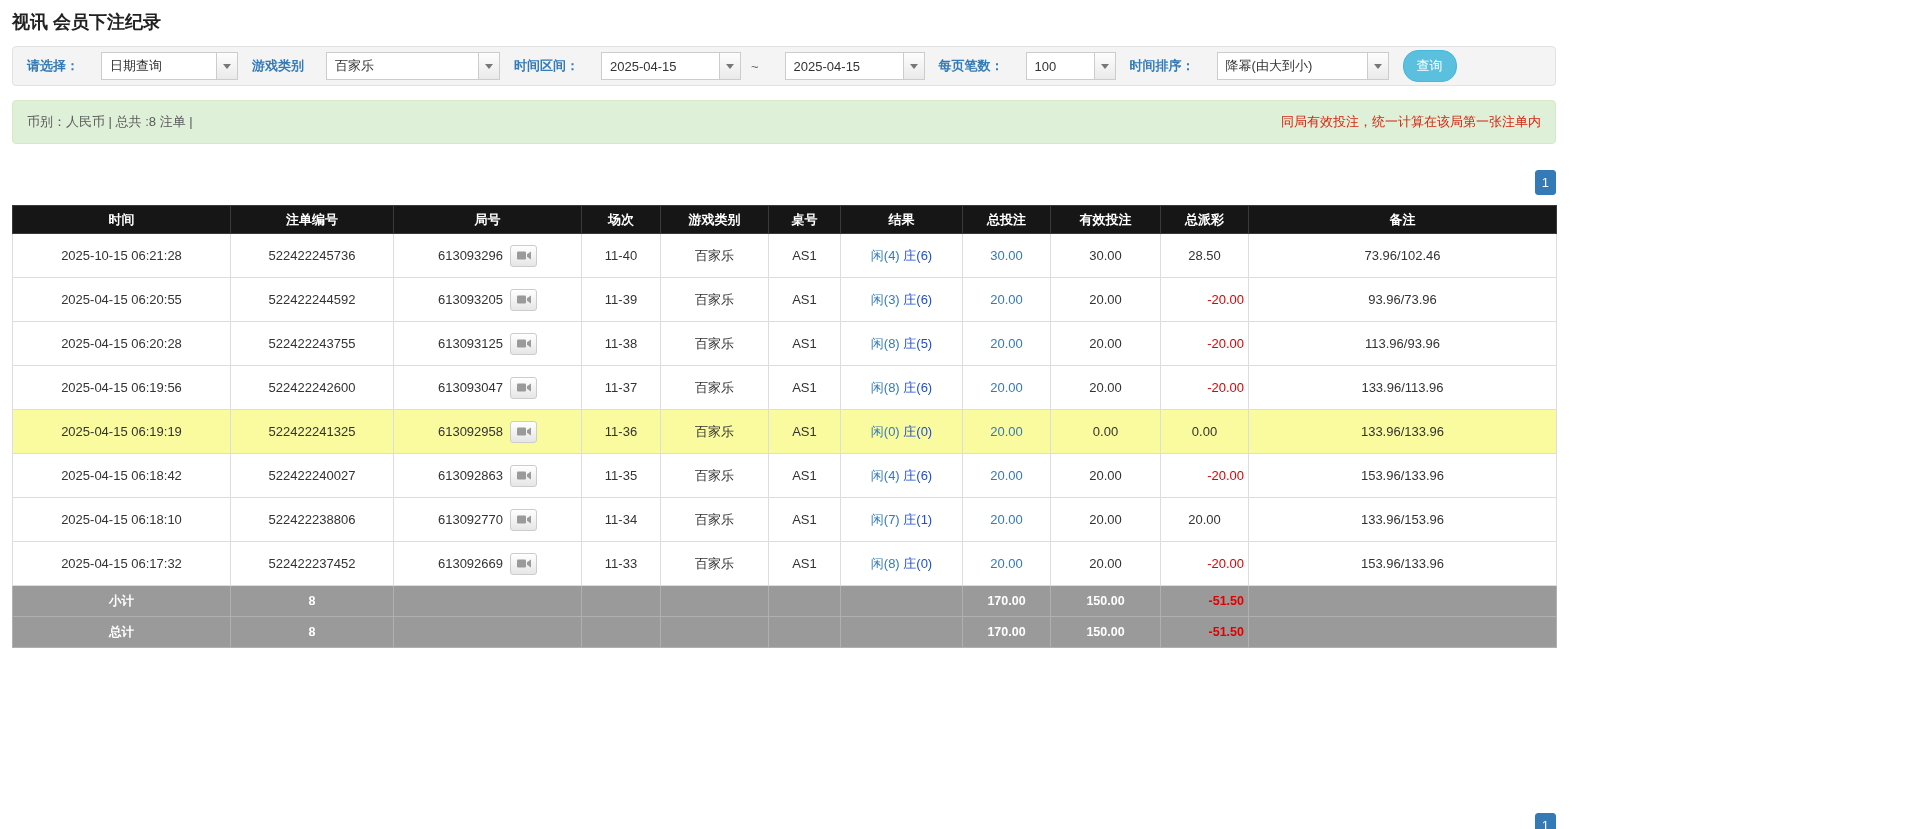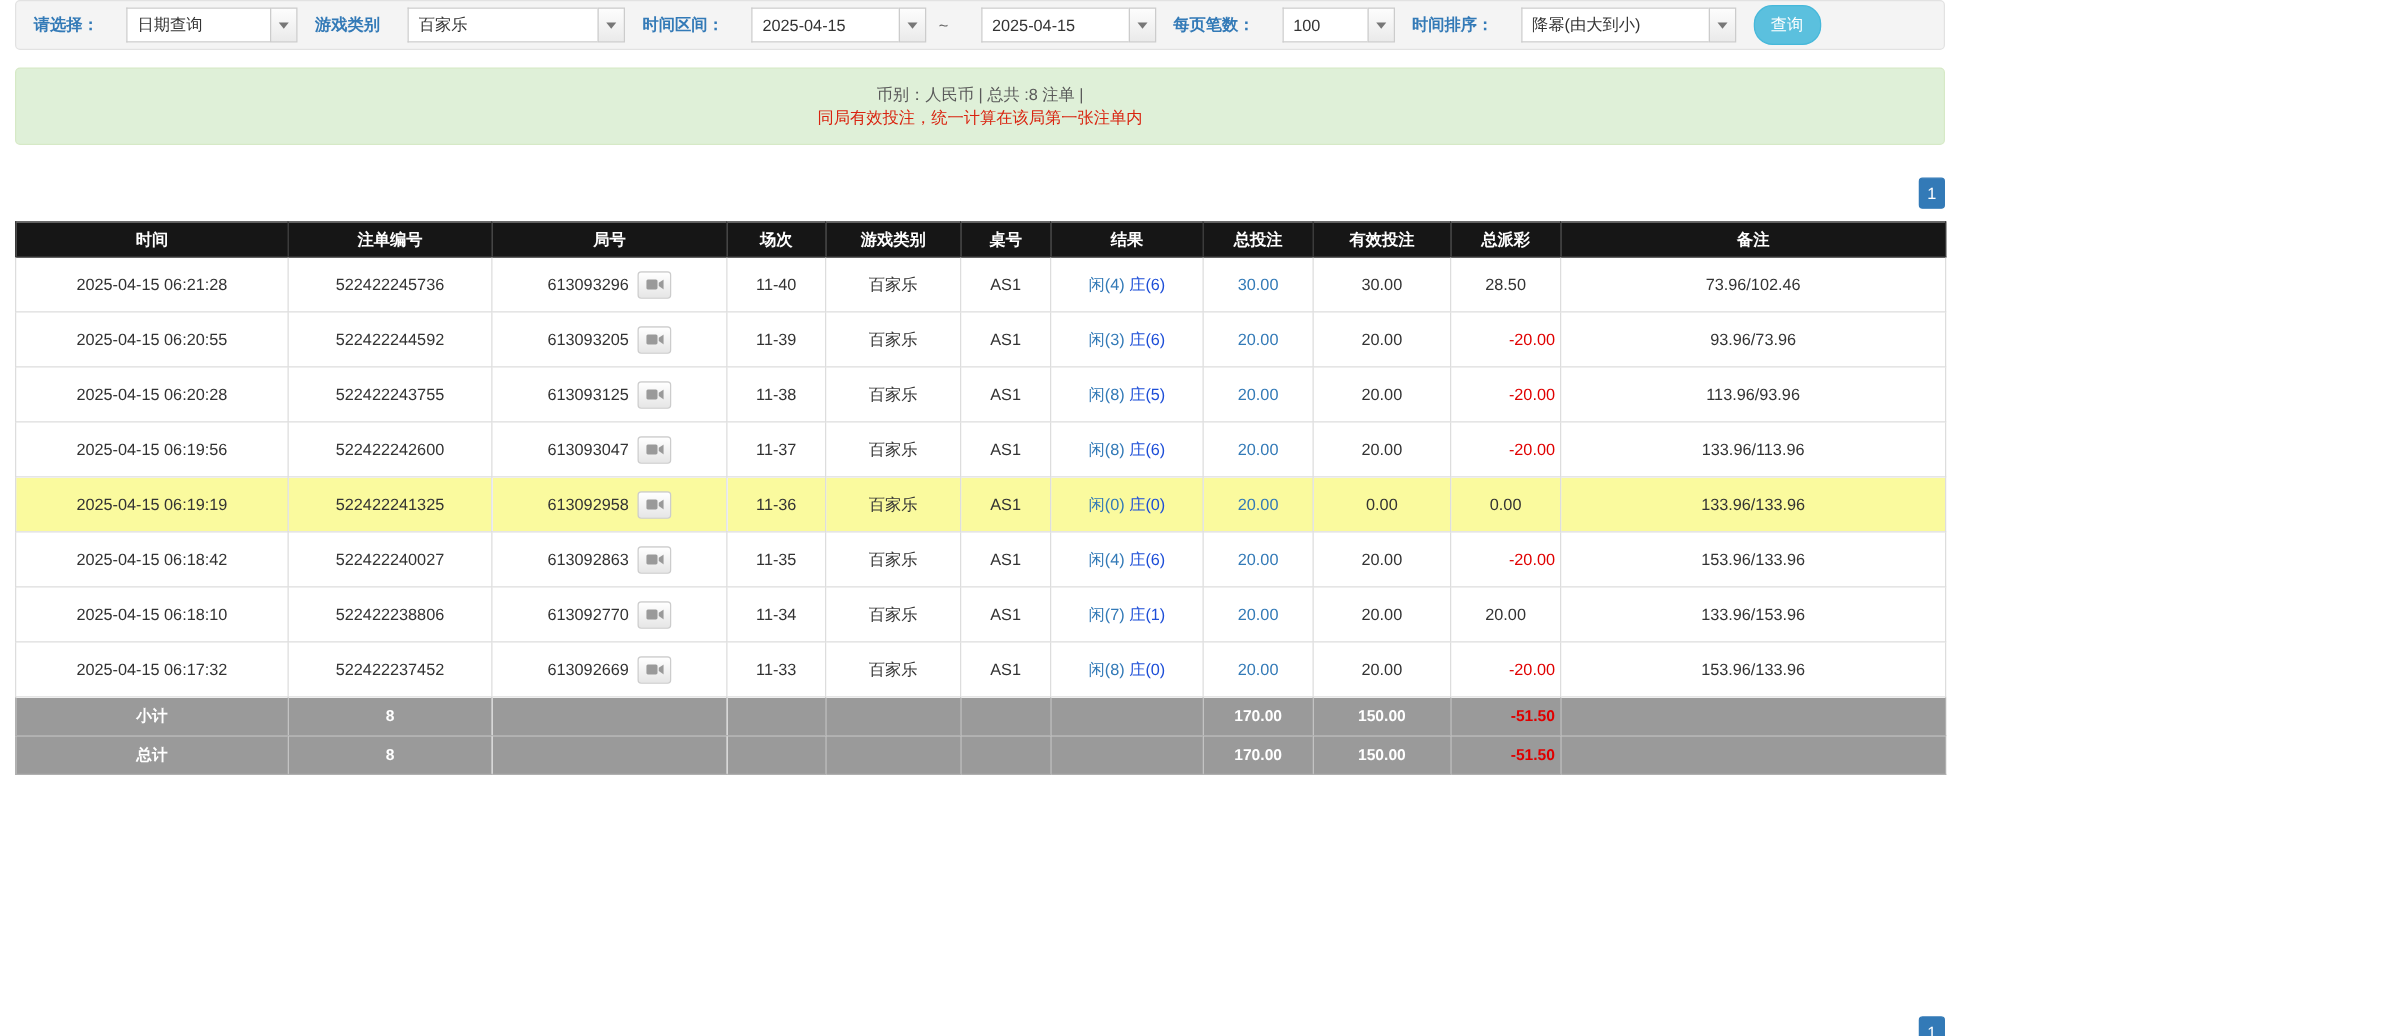--- a/index.html
+++ b/index.html
@@ -20,21 +20,21 @@
     background: linear-gradient(#fdfdfd, #eaeaea); display: inline-flex; align-items: center;
     justify-content: center; cursor: pointer; }
   .caret { width: 0; height: 0; border-left: 4px solid transparent; border-right: 4px solid transparent;
     border-top: 5px solid #777; }
   .tilde { color: #666; font-size: 13px; margin: 0 10px 0 -4px; }
   .search-btn { background: #5bc0de; border: 1px solid #46b8da; color: #fff; font-size: 13px;
     padding: 6px 13px; border-radius: 15px; cursor: pointer; }
 
   
   .summary-bar { margin-top: 14px; background: #dff0d8; border: 1px solid #d6e9c6; border-radius: 4px;
-    padding: 12px 14px; display: flex; justify-content: space-between; align-items: center; flex-direction: column; }
+    padding: 12px 14px; display: flex; justify-content: space-between; align-items: center; }
   .summary-left { color: #5a5a5a; font-size: 13px; }
   .summary-right { color: #d9230f; font-size: 13px; }
 
   
   .pagination-top { display: flex; justify-content: flex-end; margin: 26px 0 10px 0; }
   .page-btn { display: inline-flex; align-items: center; justify-content: center; min-width: 21px;
     height: 25px; background: #337ab7; border: 1px solid #337ab7; color: #fff; font-size: 13px;
     border-radius: 3px; cursor: pointer; padding: 0 6px; }
   .pagination-bottom { position: absolute; top: 813px; right: 0; }
 
@@ -54,20 +54,21 @@
   .betlink { color: #337ab7; text-decoration: none; cursor: pointer; }
   .round-wrap { display: inline-flex; align-items: center; gap: 7px; }
   .cam-btn { display: inline-flex; align-items: center; justify-content: center; width: 27px; height: 22px;
     border: 1px solid #ccc; border-radius: 3px; background: linear-gradient(#fff, #e6e6e6); cursor: pointer; }
 </style>
 </head>
 <body>
 
 <div class="page">
 
+  <div class="page-title">视讯 会员下注纪录</div>
 
   <div class="filter-bar">
     <span class="flabel">请选择：</span>
     <span class="combo">
       <input style="width: 115px;" value="日期查询">
       <span class="caret-btn">
           <span class="caret"></span>
         </span>
     </span>
 
@@ -146,21 +147,21 @@
           <th>桌号</th>
           <th>结果</th>
           <th>总投注</th>
           <th>有效投注</th>
           <th>总派彩</th>
           <th>备注</th>
         </tr>
     </thead>
     <tbody>
         <tr>
-          <td>2025-04-15 06:21:28</td>
+          <td>2025-10-15 06:21:28</td>
           <td>522422245736</td>
           <td><span class="round-wrap">
               <span>613093296</span>
               <span class="cam-btn">
                 <svg width="14" height="11" viewBox="0 0 14 11">
                   <rect x="0" y="1.5" width="9" height="8" rx="1.3" fill="#9a9a9a"></rect>
                   <polygon points="10,4.2 14,1.5 14,9.5 10,6.8" fill="#9a9a9a"></polygon>
                 </svg>
               </span>
             </span></td>

